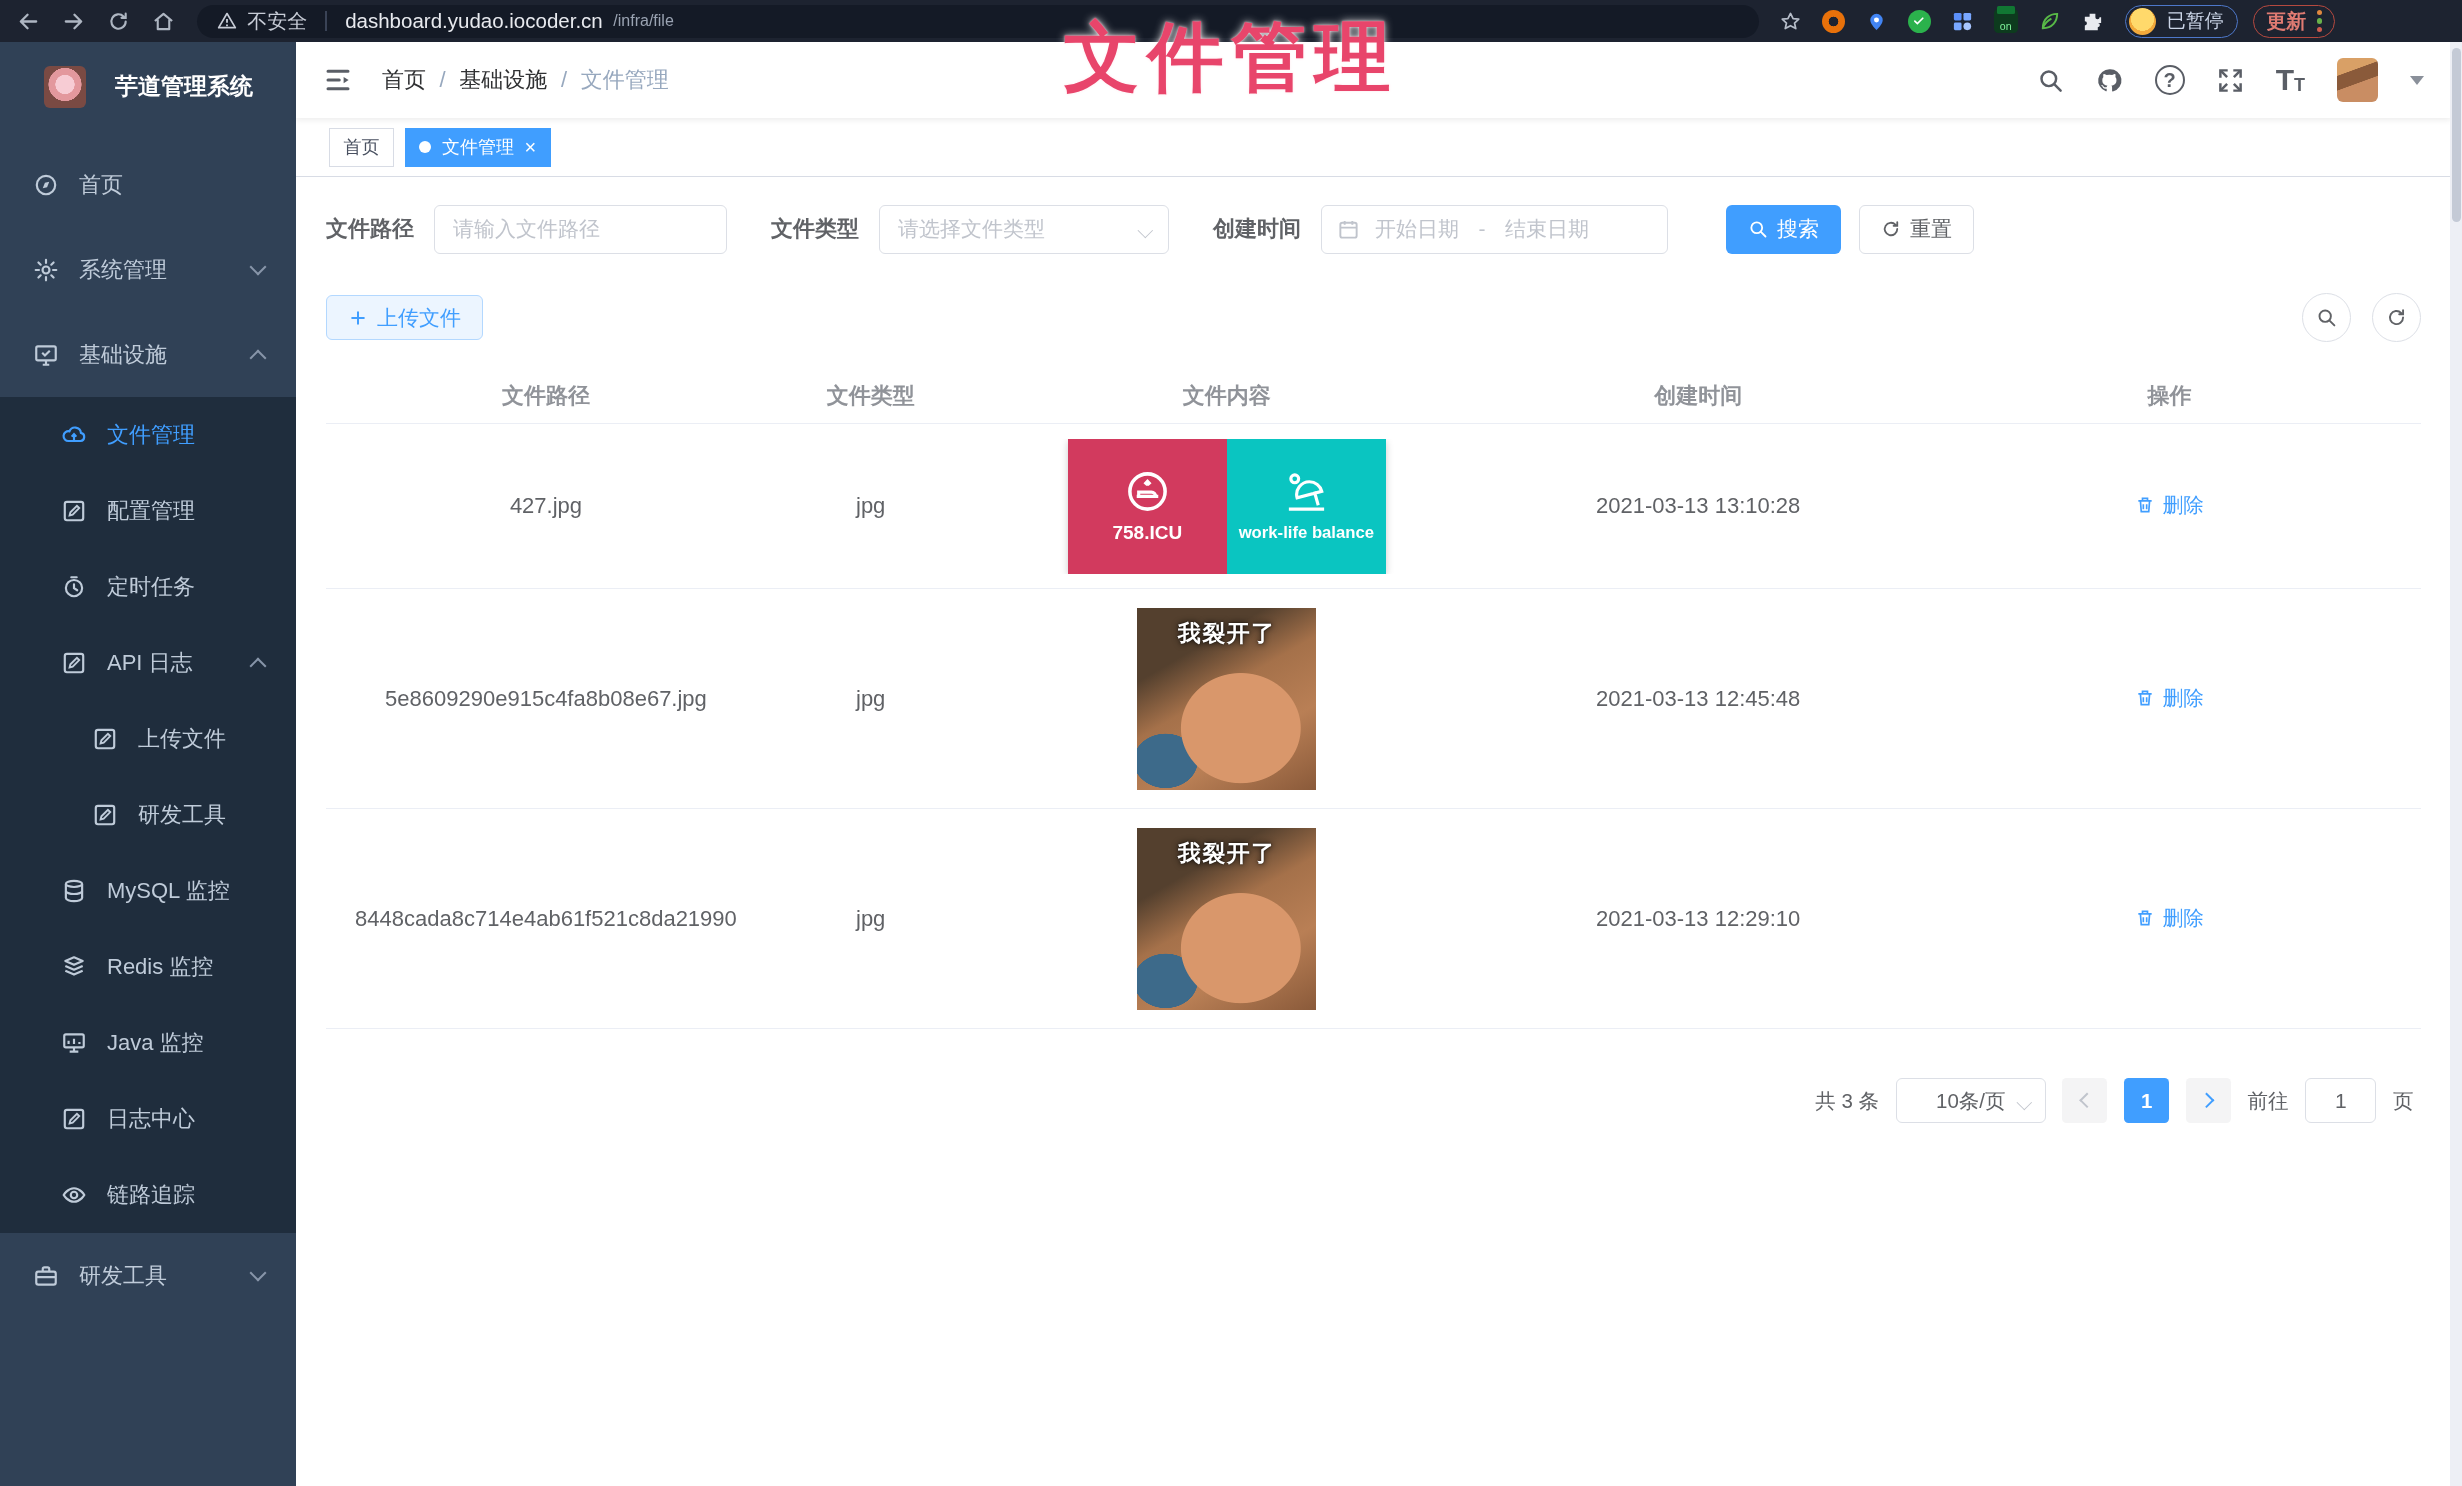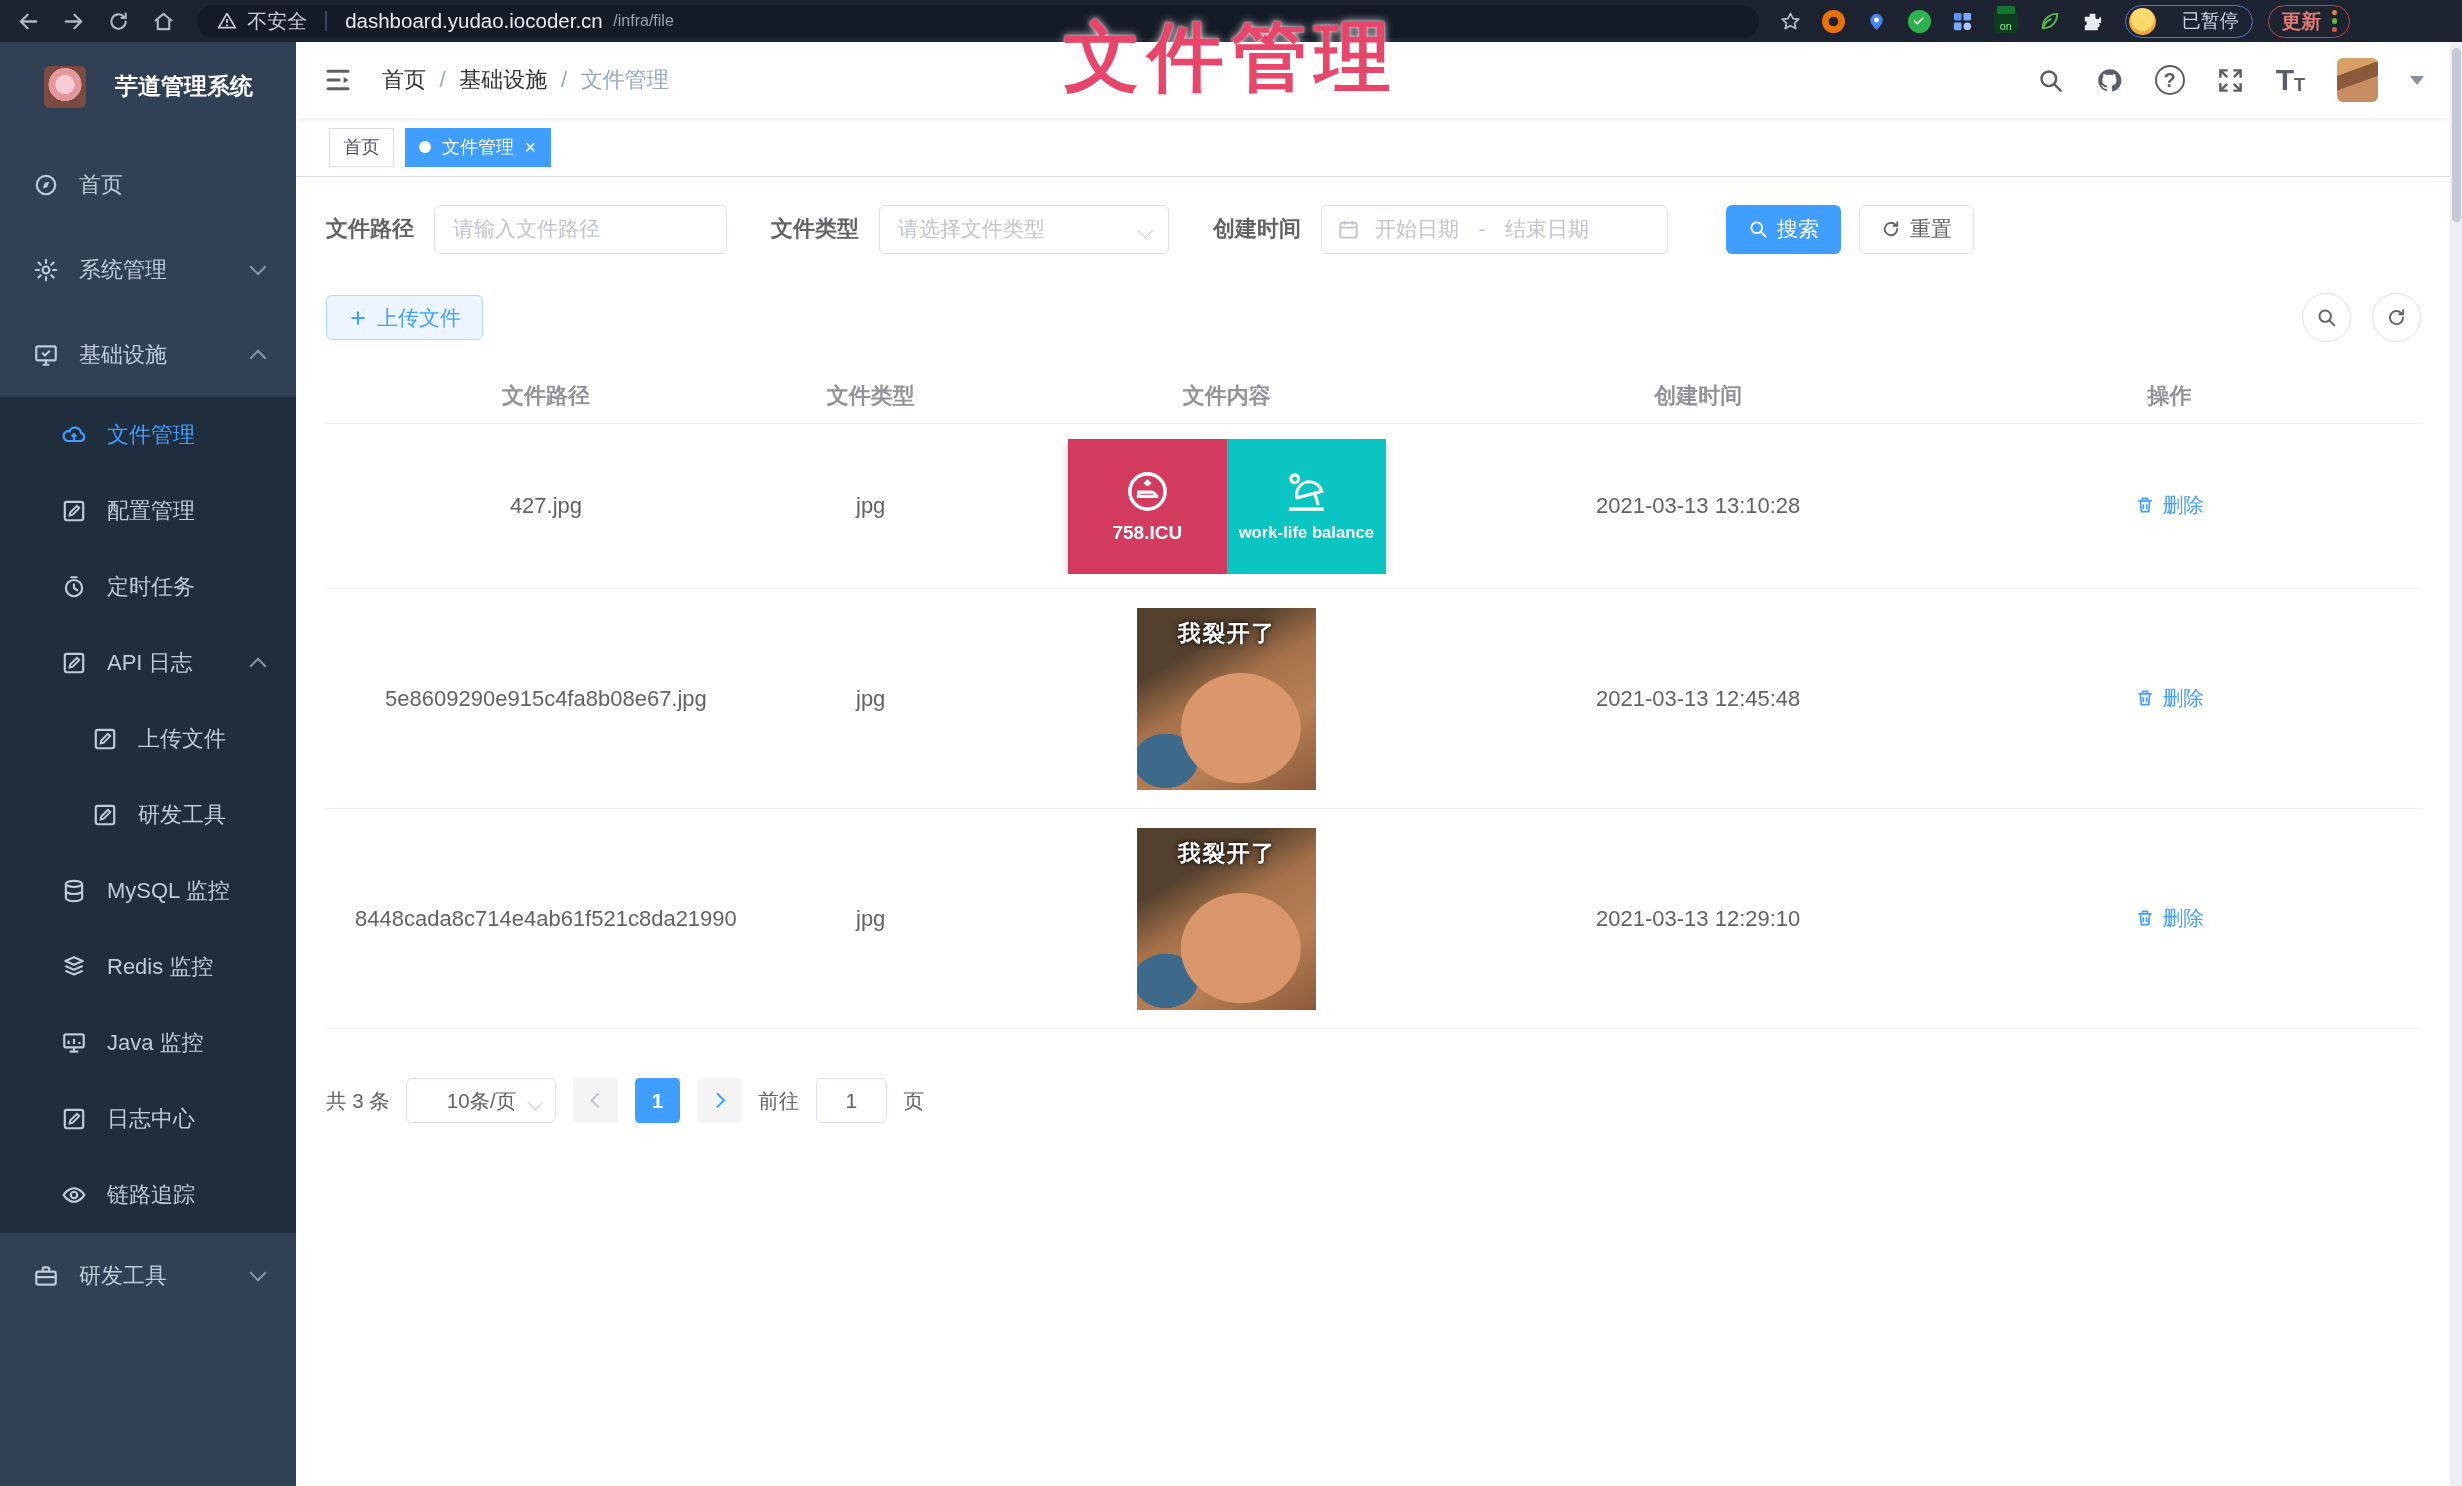--- a/index.html
+++ b/index.html
@@ -22,21 +22,21 @@
 .bext{display:flex;align-items:center;gap:20px;margin-left:20px}
 .bext svg{width:23px;height:23px}
 .edot{width:23px;height:23px;border-radius:50%}
 .e-gear{background:radial-gradient(circle,#1d2330 0 30%,#e8710a 31%)}
 .e-green{background:#2bb24c;display:flex;align-items:center;justify-content:center;color:#fff}
 .e-green svg{width:13.6px;height:13.6px}
 .e-on{width:24px;height:24px;border-radius:4.5px;background:#0d3b1e;color:#7ef29a;font-size:10.6px;
   display:flex;align-items:flex-end;justify-content:center;padding-bottom:1.5px;position:relative}
 .e-on::before{content:"";position:absolute;top:-3px;left:3px;right:3px;height:7.6px;background:#173; border-radius:1.5px}
 .profile{margin-left:21px;height:33px;border:1.5px solid #4d77c9;border-radius:18px;
-  display:flex;align-items:center;gap:26px;padding:0 13.6px 0 3px}
+  display:flex;align-items:center;gap:11px;padding:0 13.6px 0 3px}
 .pava{width:27px;height:27px;border-radius:50%;
   background:radial-gradient(circle at 50% 42%,#ffd96b 0 55%,#f2a93b 56% 100%)}
 .ptext{color:#ccd6e8;font-size:19px;white-space:nowrap}
 .update{margin-left:15px;margin-right:10.6px;height:33px;border:1.5px solid #b5493f;border-radius:16.7px;
   display:flex;align-items:center;gap:10.6px;padding:0 12px;color:#e07b72;font-size:20px;font-weight:700;white-space:nowrap}
 .mdots{display:flex;flex-direction:column;gap:3px}
 .mdots i{width:5.3px;height:5.3px;border-radius:50%;display:block}
 .mdots i:nth-child(1){background:#e0883f}.mdots i:nth-child(2){background:#69b04a}.mdots i:nth-child(3){background:#d05b4e}
 
 
@@ -125,21 +125,21 @@
 .bhalf svg{width:47px;height:47px;color:#fff}
 
 .meme{width:179px;height:182px;margin:0 auto;position:relative;display:flex;justify-content:center;
   background:
    radial-gradient(ellipse 99px 91px at 58% 66%,#d9976b 0 60%,rgba(0,0,0,0) 61%),
    radial-gradient(ellipse 53px 45px at 16% 84%,#3d6a8a 0 60%,rgba(0,0,0,0) 61%),
    linear-gradient(150deg,#54402e 0 26%,#a5714a 46%,#b97f55 70%,#8a5a3a 100%)}
 .meme-t{margin-top:10.6px;color:#fff;font-size:23px;font-weight:700;letter-spacing:1.5px;
   text-shadow:0 0 6px rgba(0,0,0,.9),0 0 1.5px rgba(0,0,0,.9)}
 
-.pager{display:flex;align-items:center;justify-content:flex-start;gap:16.7px;margin-top:49px;padding-right:7.6px;font-size:20.5px;color:#606266}
+.pager{display:flex;align-items:center;justify-content:flex-end;gap:16.7px;margin-top:49px;padding-right:7.6px;font-size:20.5px;color:#606266}
 .psel{width:150px;height:45px;border:1.5px solid #dcdfe6;border-radius:6px;display:flex;align-items:center;justify-content:center;gap:13.6px;position:relative;cursor:pointer}
 .psel .schev{top:18px;right:15px}
 .pbtn{min-width:45px;height:45px;background:#f4f4f5;border-radius:4.5px;display:flex;align-items:center;justify-content:center;cursor:pointer}
 .pa{width:10.6px;height:10.6px;border-right:2.3px solid #c0c4cc;border-bottom:2.3px solid #c0c4cc}
 .pa.left{transform:rotate(135deg);margin-left:4.5px}
 .pa.right{transform:rotate(-45deg);margin-right:4.5px;border-color:#409eff}
 .pcur{min-width:45px;height:45px;background:#409eff;color:#fff;border-radius:4.5px;display:flex;align-items:center;justify-content:center;font-weight:700;cursor:pointer}
 .goto-inp{width:71px;height:45px;text-align:center}
 
 .watermark{position:absolute;left:0;top:0;width:2462px;text-align:center;z-index:9;pointer-events:none;

